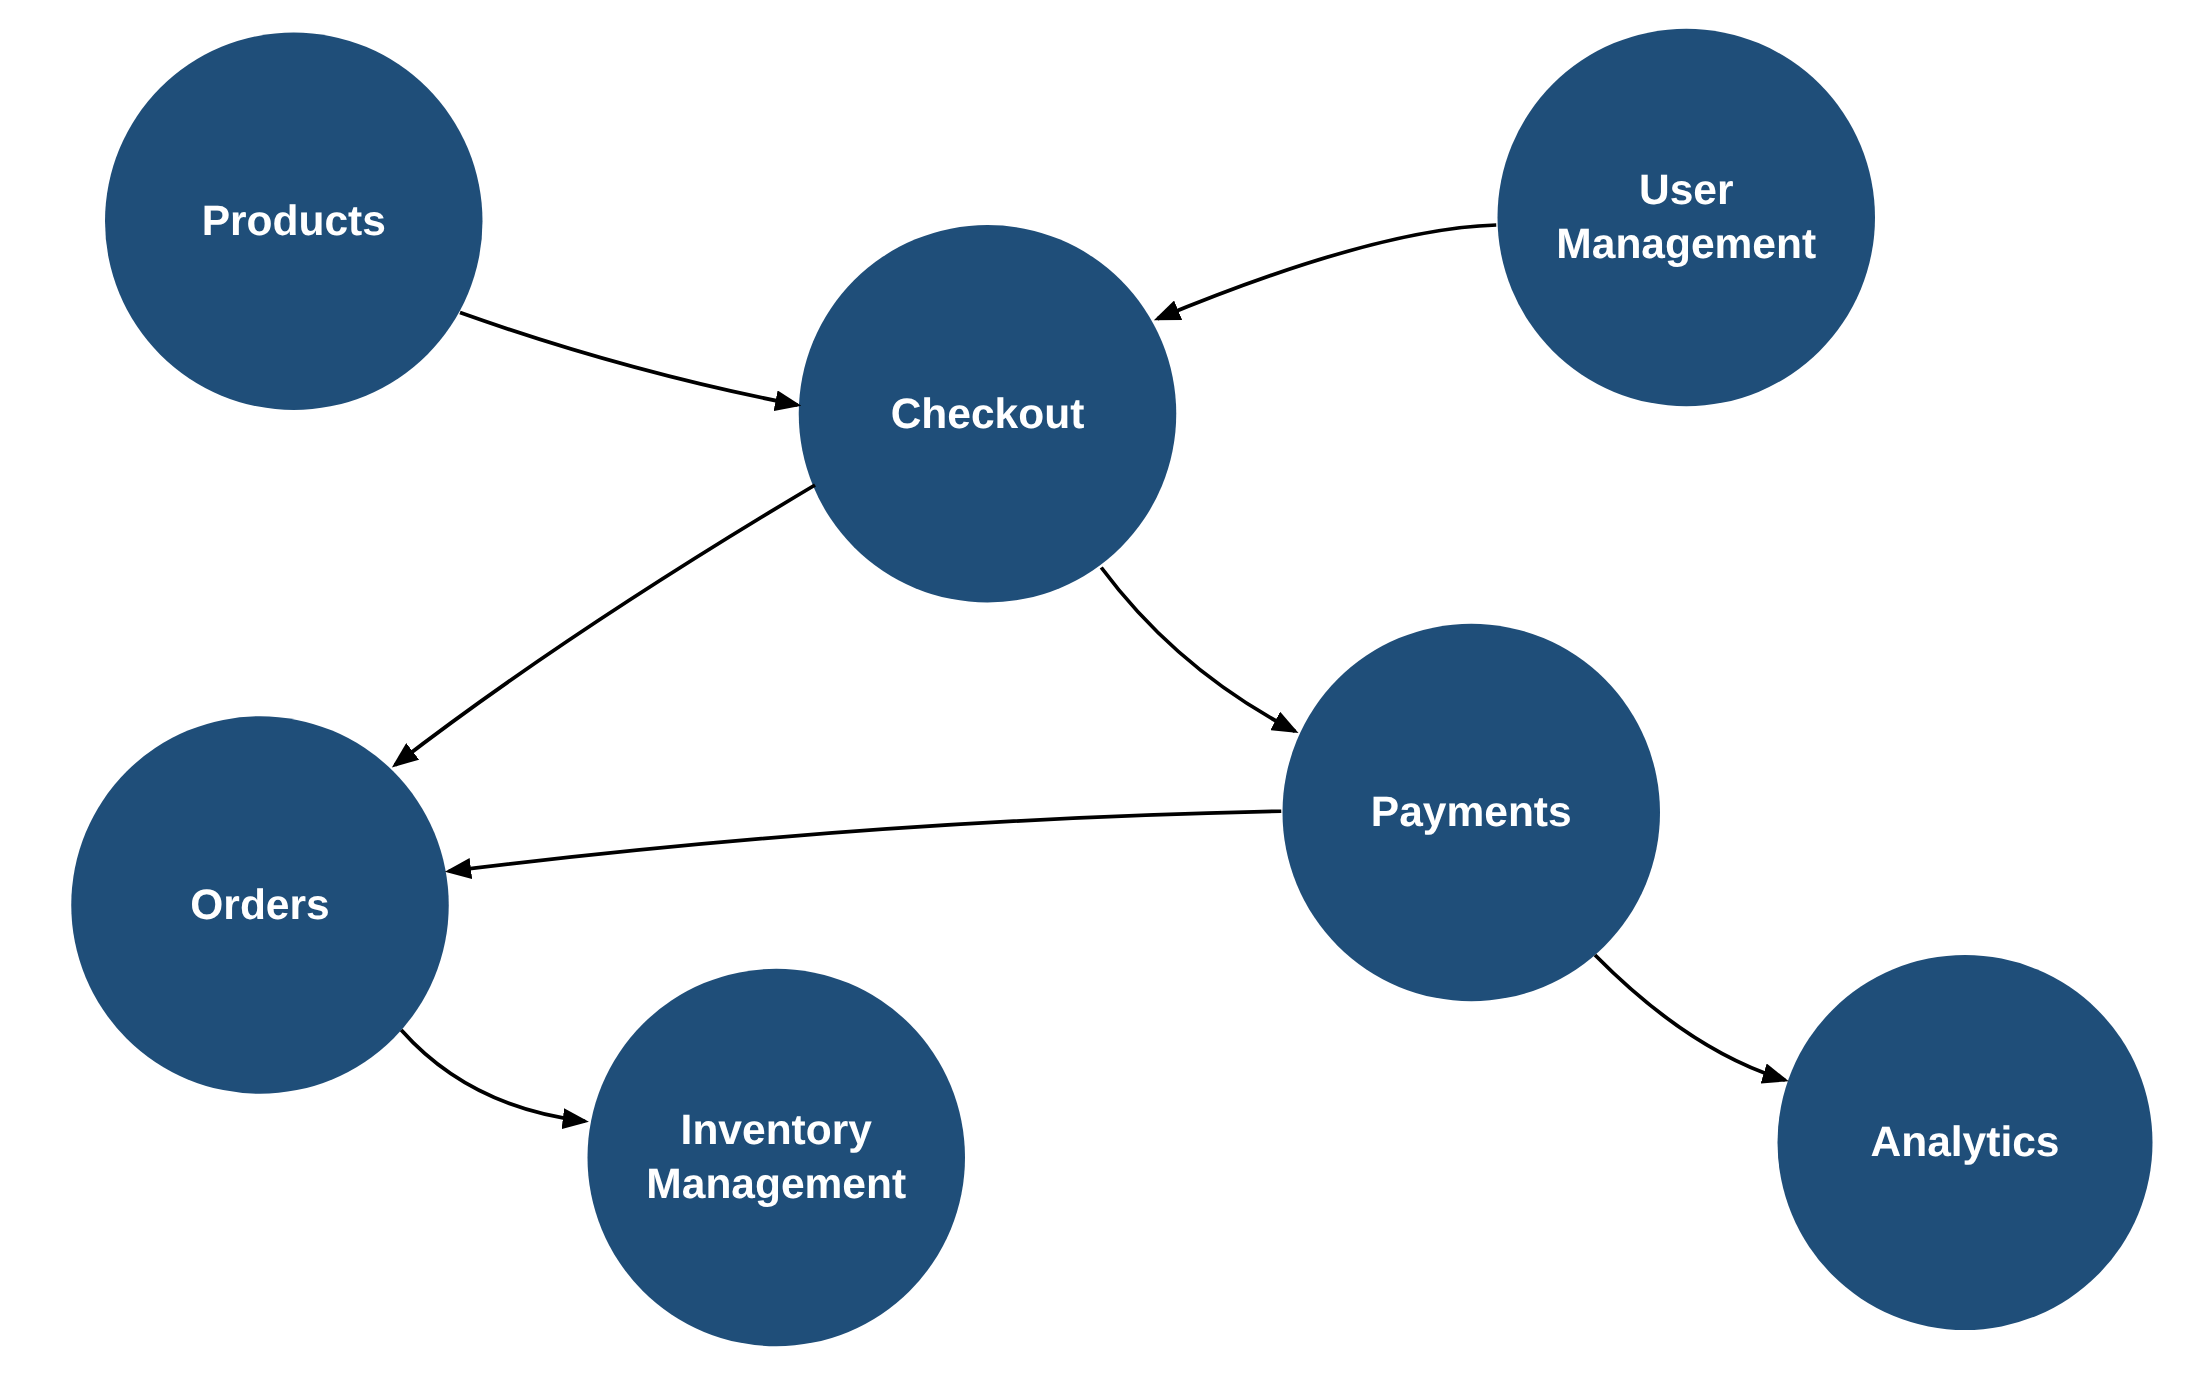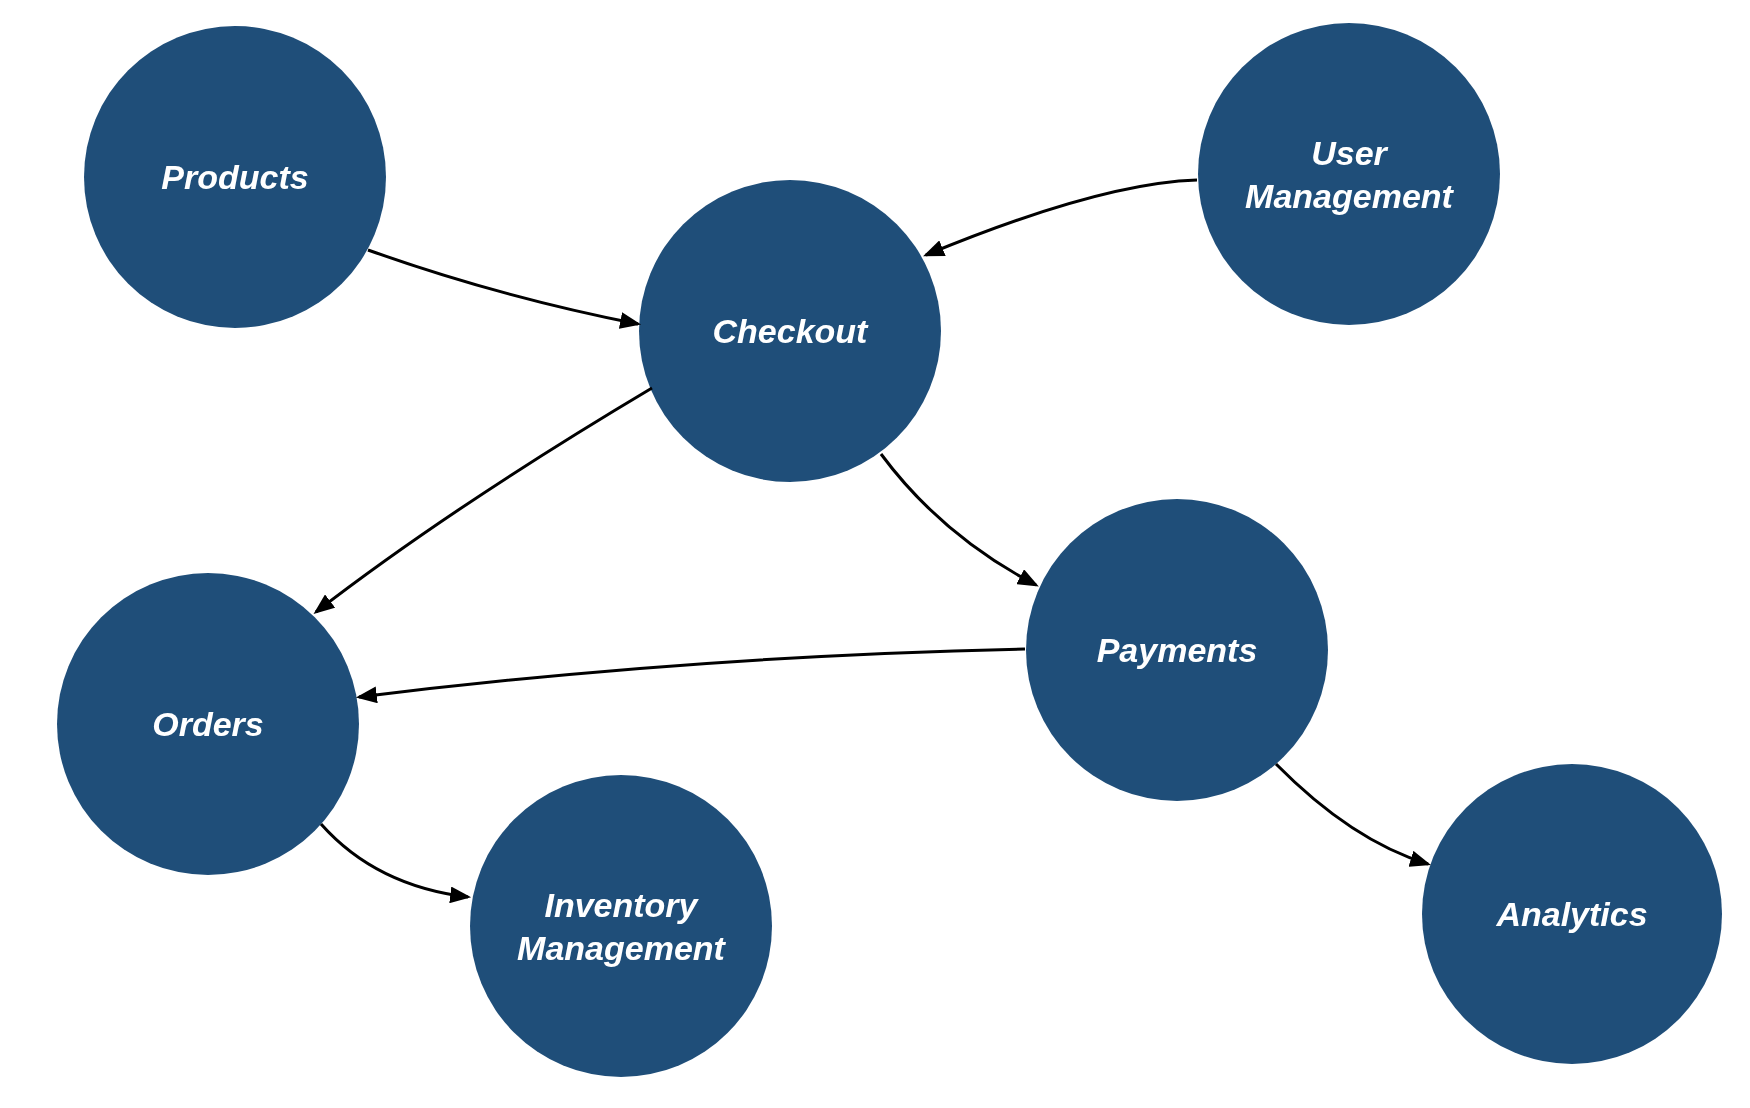--- a/index.html
+++ b/index.html
@@ -9,21 +9,20 @@
     height: 1108px;
     background: #ffffff;
     overflow: hidden;
     font-family: "Liberation Sans", sans-serif;
   }
   .canvas-wrap {
     position: relative;
     width: 1750px;
     height: 1108px;
     background: #ffffff;
-    font-style: italic;
   }
   svg {
     display: block;
     width: 1750px;
     height: 1108px;
   }
   .node-label {
     font-family: "Liberation Sans", "DejaVu Sans", sans-serif;
     font-weight: 700;
     font-size: 34px;

